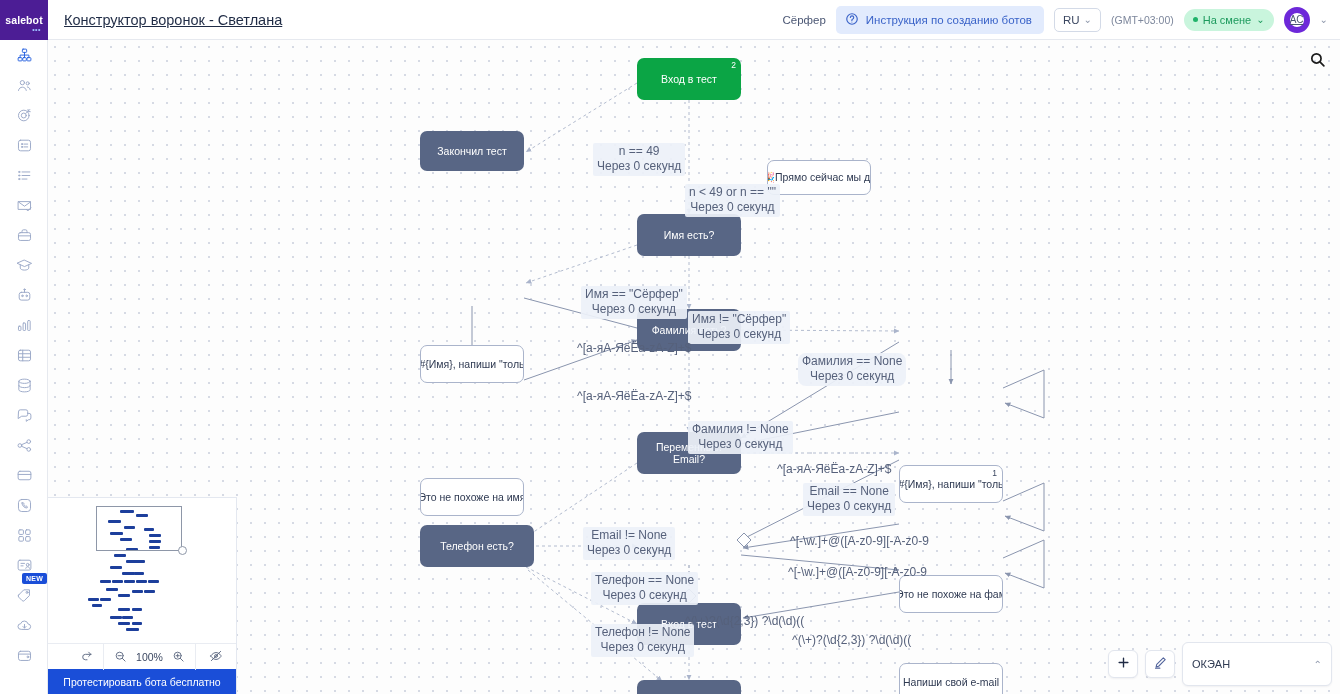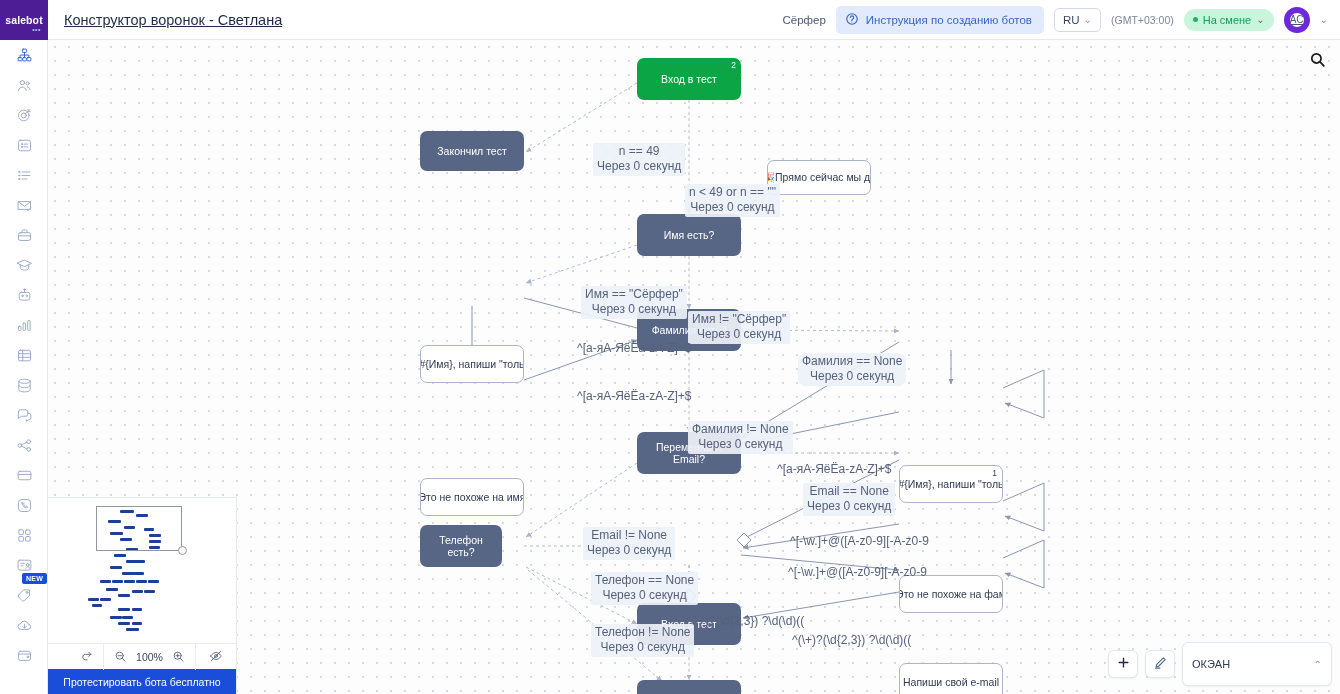--- a/index.html
+++ b/index.html
@@ -528,21 +528,21 @@
         </div>
         <div class="node n-white" style="left: 851px; top: 344px; width: 104px; height: 38px;">
           <span>Это не похоже на фам</span>
         </div>
         <div class="node n-blue" style="left: 589px; top: 392px; width: 104px; height: 42px;">
           <span>Переменные. Email?</span>
         </div>
         <div class="node n-white" style="left: 851px; top: 394px; width: 104px; height: 38px;">
           <span>Напиши свой e-mail</span>
         </div>
-        <div class="node n-blue" style="left: 372px; top: 485px; width: 82px; height: 42px;">
+        <div class="node n-blue" style="left: 372px; top: 485px; width: 114px; height: 42px;">
           <span>Телефон есть?</span>
         </div>
         <div class="node n-blue" style="left: 589px; top: 563px; width: 104px; height: 42px;">
           <span>Вход в тест</span>
         </div>
         <div class="node n-blue" style="left: 589px; top: 640px; width: 104px; height: 42px;">
           <span></span>
         </div>
       </div>
     <div id="labels-layer">

